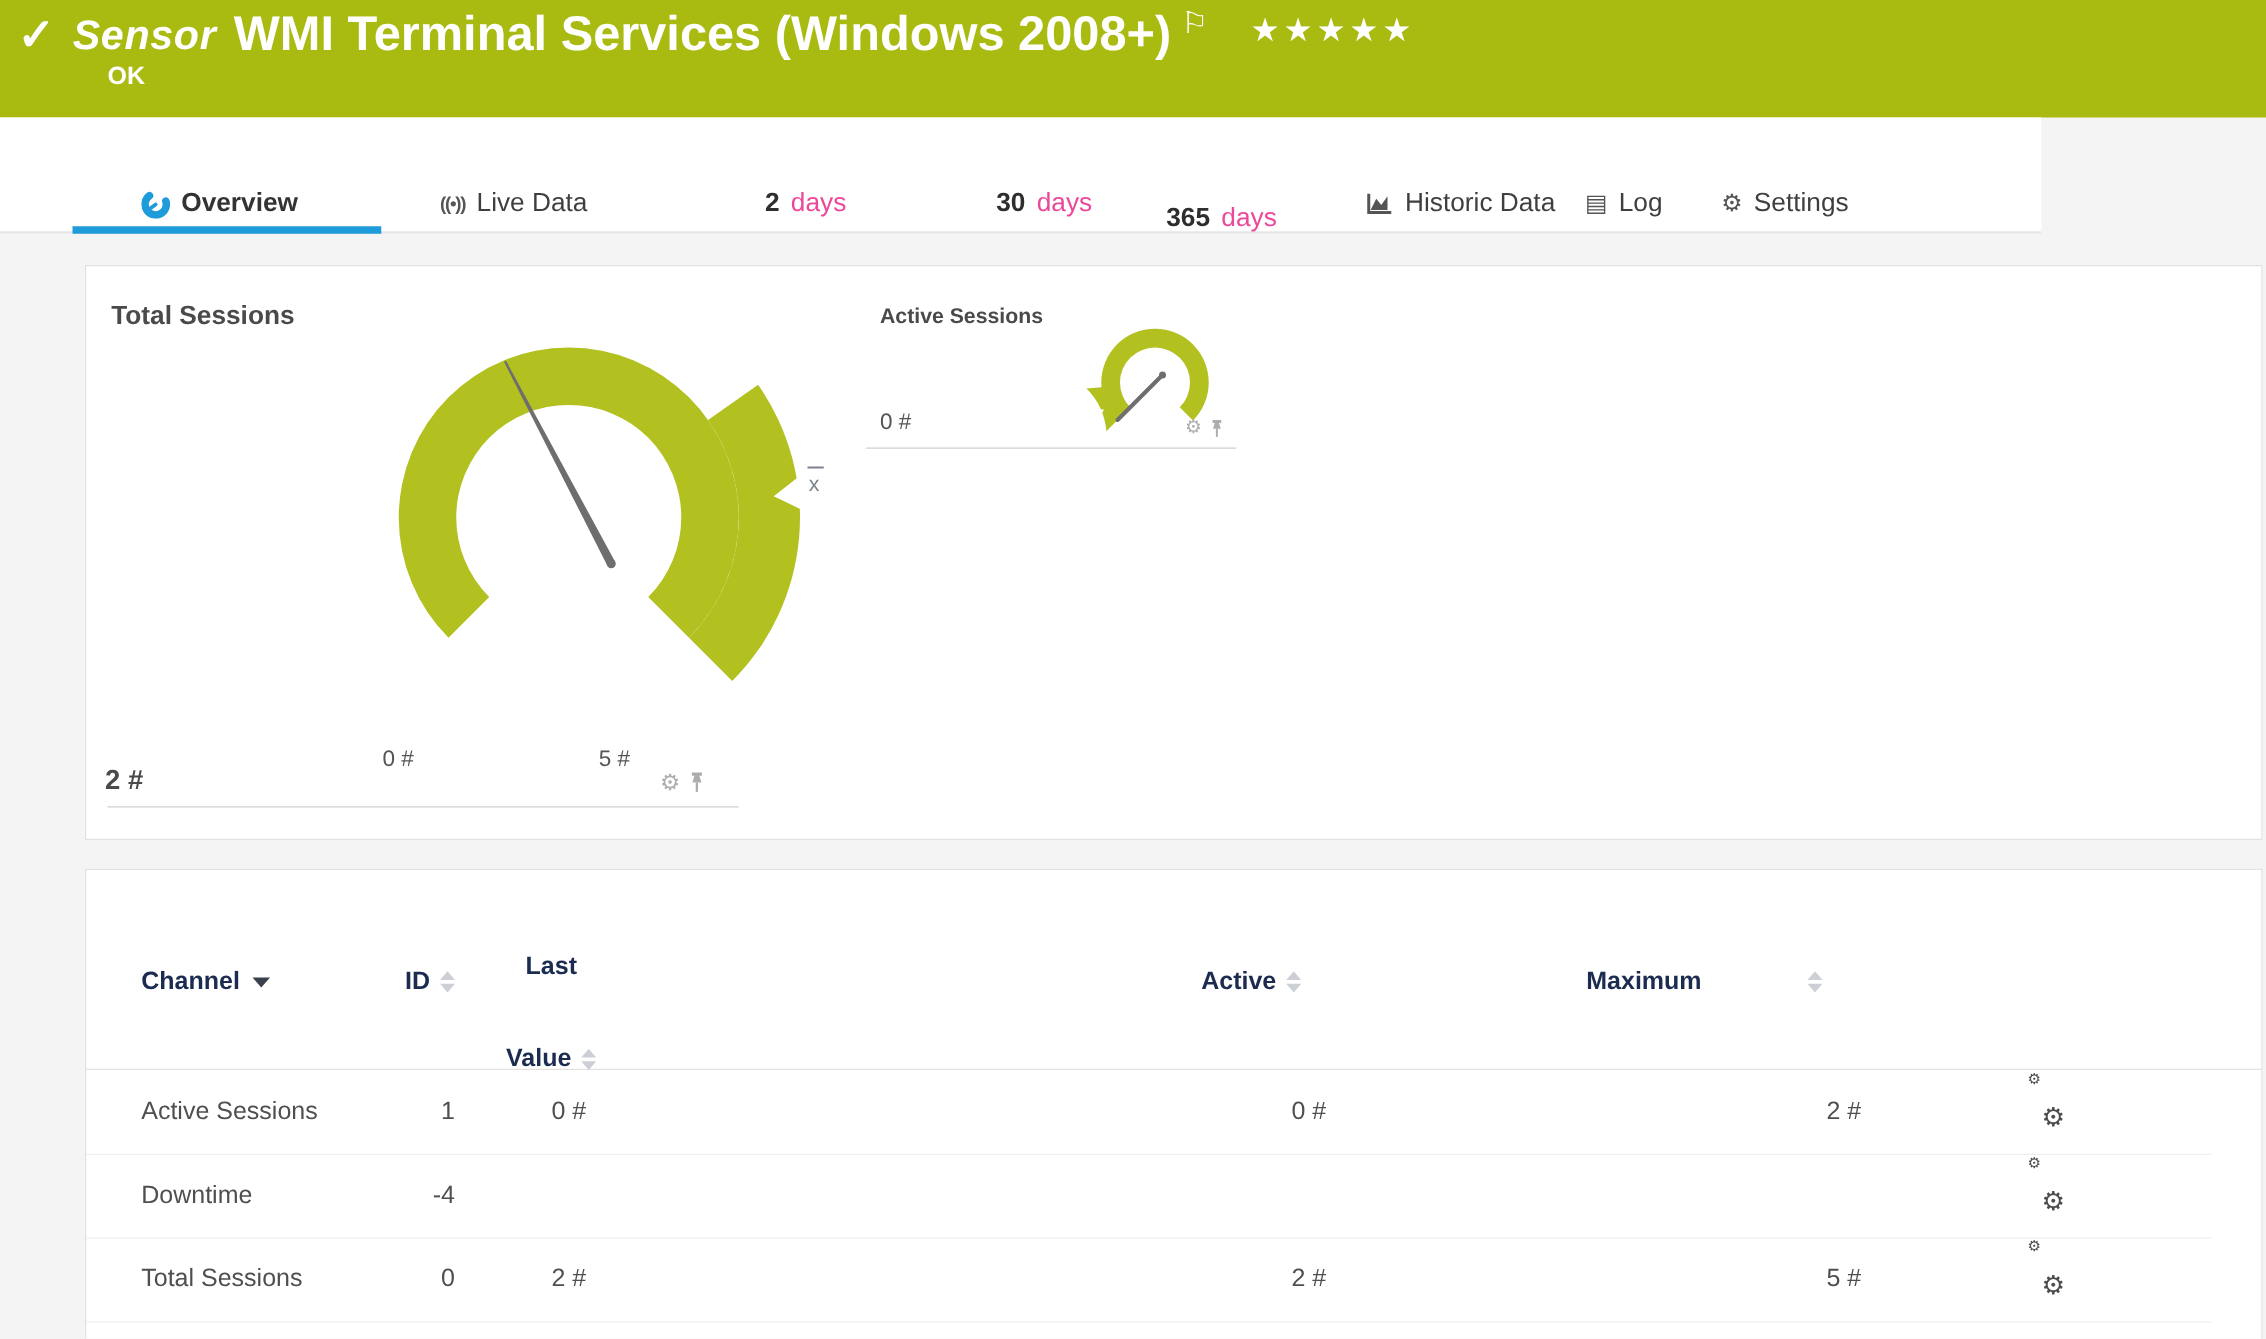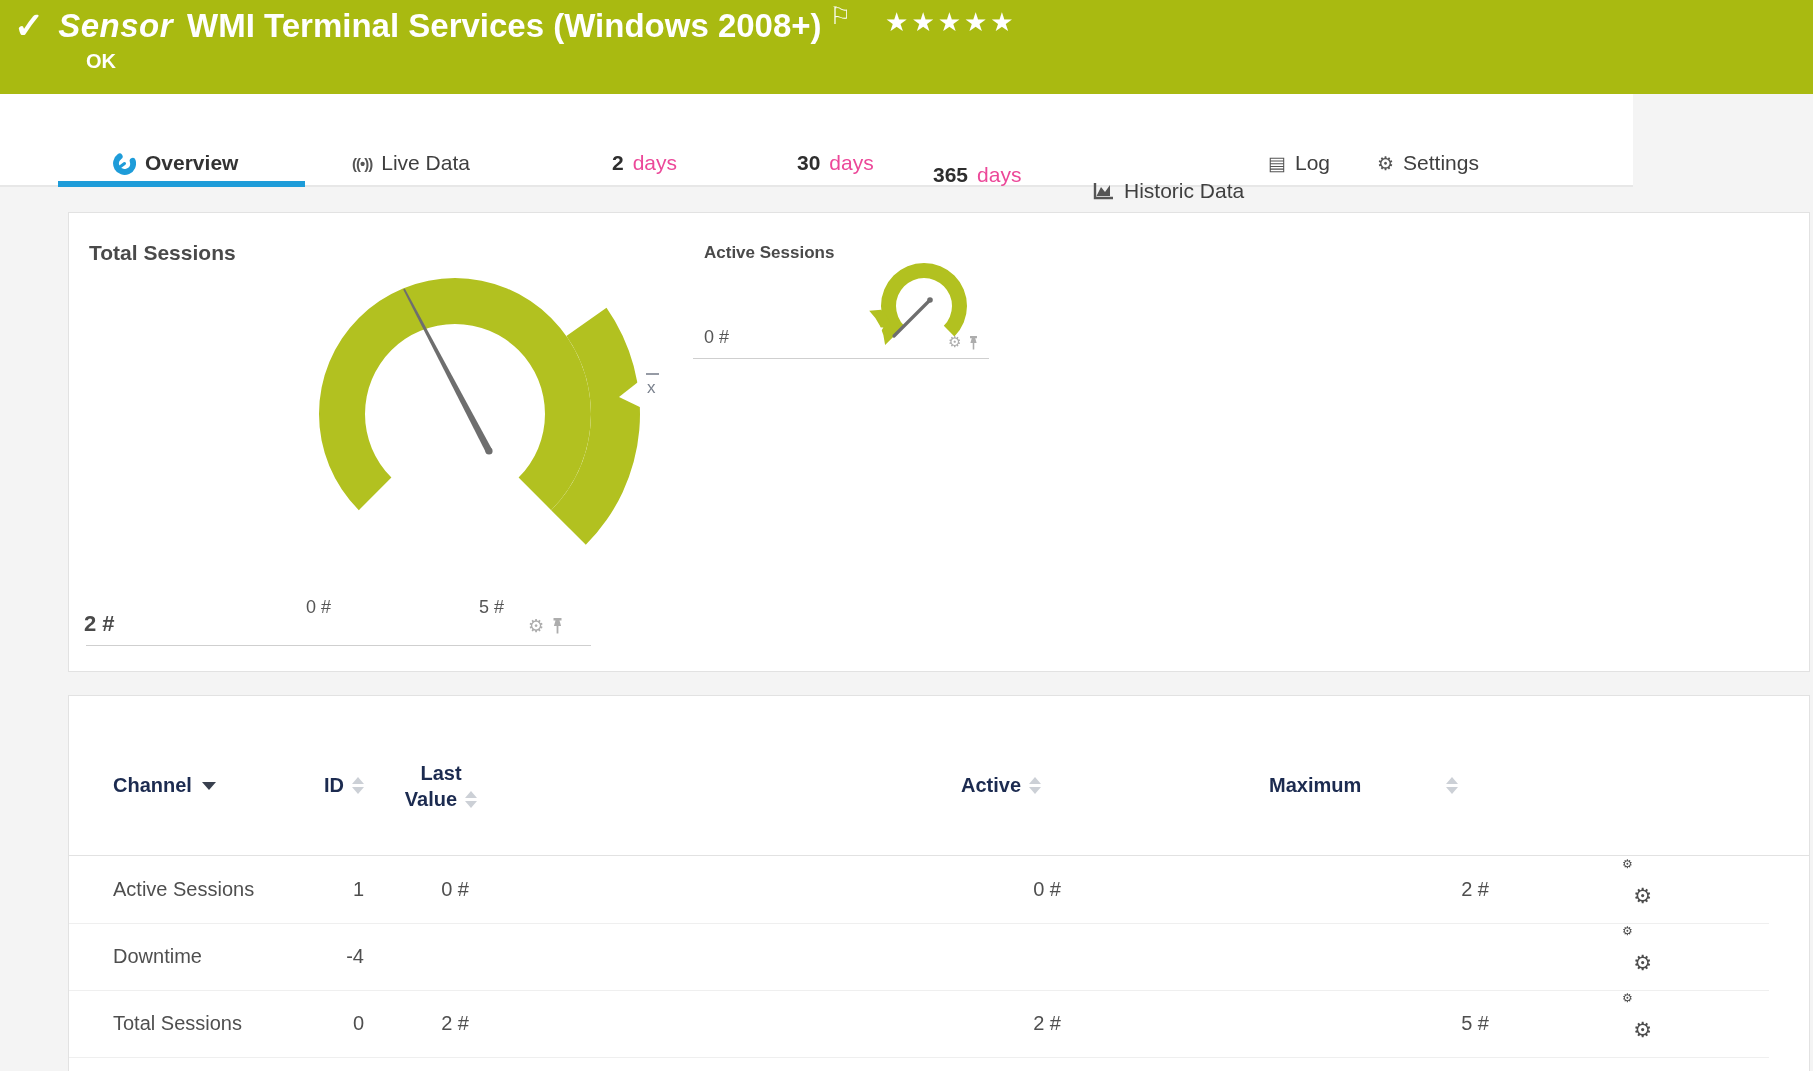--- a/index.html
+++ b/index.html
@@ -7,21 +7,21 @@
     width:1813px;height:1071px;position:relative;overflow:hidden;
     background:#f4f4f4;
     font-family:"Liberation Sans", sans-serif;
     -webkit-font-smoothing:antialiased;
   }
   
   .hdr{position:absolute;left:0;top:0;width:1813px;height:94px;background:#a9ba11;color:#fff;}
   .hdr-row{position:absolute;left:14px;top:6px;display:flex;align-items:center;}
   .hdr-check{font-size:36px;font-weight:bold;line-height:40px;margin-right:14px;}
   .hdr-kind{font-style:italic;font-size:33px;font-weight:700;margin-right:14px;letter-spacing:.5px;}
-  .hdr-title{font-size:33px;font-weight:700;}
+  .hdr-title{font-size:39px;font-weight:700;}
   .hdr-flag{font-size:24px;margin-left:8px;position:relative;top:-10px;}
   .hdr-stars{font-size:26px;letter-spacing:3px;margin-left:34px;position:relative;top:-4px;}
   .hdr-status{position:absolute;left:86px;top:50px;font-size:20px;font-weight:700;}
   
   .tabstrip{position:absolute;left:0;top:94px;width:1633px;height:91px;background:#ffffff;border-bottom:2px solid #e7e7e7;}
   .tab{position:absolute;top:54px;height:30px;display:flex;align-items:center;font-size:21px;color:#3f3f3f;cursor:pointer;white-space:nowrap;}
   .tab .ticon{margin-right:9px;display:inline-flex;align-items:center;color:#555;}
   .tab .num{font-weight:700;color:#2e2e2e;margin-right:9px;}
   .tab .unit{color:#ec4899;}
   .tab.active{font-weight:700;color:#333;}
@@ -93,21 +93,21 @@
   <div class="tab" style="left:797px;">
     <span class="num">30</span>
     <span class="unit">days</span>
   </div>
 
   <div class="tab" style="left:933px;margin-top:12px;">
     <span class="num">365</span>
     <span class="unit">days</span>
   </div>
 
-  <div class="tab" style="left:1093px;margin-top:28px;">
+  <div class="tab" style="left:1093px;">
     <span class="ticon">
       <svg width="22" height="20" viewBox="0 0 22 20">
         <path d="M2 2 v15 h18" fill="none" stroke="#555" stroke-width="2.4"></path>
         <path d="M3.5 15 L8 6 L12 11 L17 4 L17 15 Z" fill="#555"></path>
       </svg>
     </span>
     <span>Historic Data</span>
   </div>
 
   <div class="tab" style="left:1268px;">
@@ -182,21 +182,21 @@
       <span>Channel</span>
       <span class="caret-down"></span>
     </div>
     <div class="th" style="left:200px;top:78px;width:95px;justify-content:flex-end;">
       <span>ID</span>
       <span class="sortpair">
           <span class="up"></span>
           <span class="dn"></span>
         </span>
     </div>
-    <div class="th" style="left:307px;top:64px;width:130px;flex-direction:column;align-items:center;line-height:26px;">
+    <div class="th" style="left:307px;top:64px;width:130px;flex-direction:column;align-items:center;line-height:26px;gap:48px;">
       <span>Last</span>
       <span style="display:flex;align-items:center;">
         <span>Value</span>
         <span class="sortpair">
             <span class="up"></span>
             <span class="dn"></span>
           </span>
       </span>
     </div>
     <div class="th" style="left:800px;top:78px;width:172px;justify-content:flex-end;">

